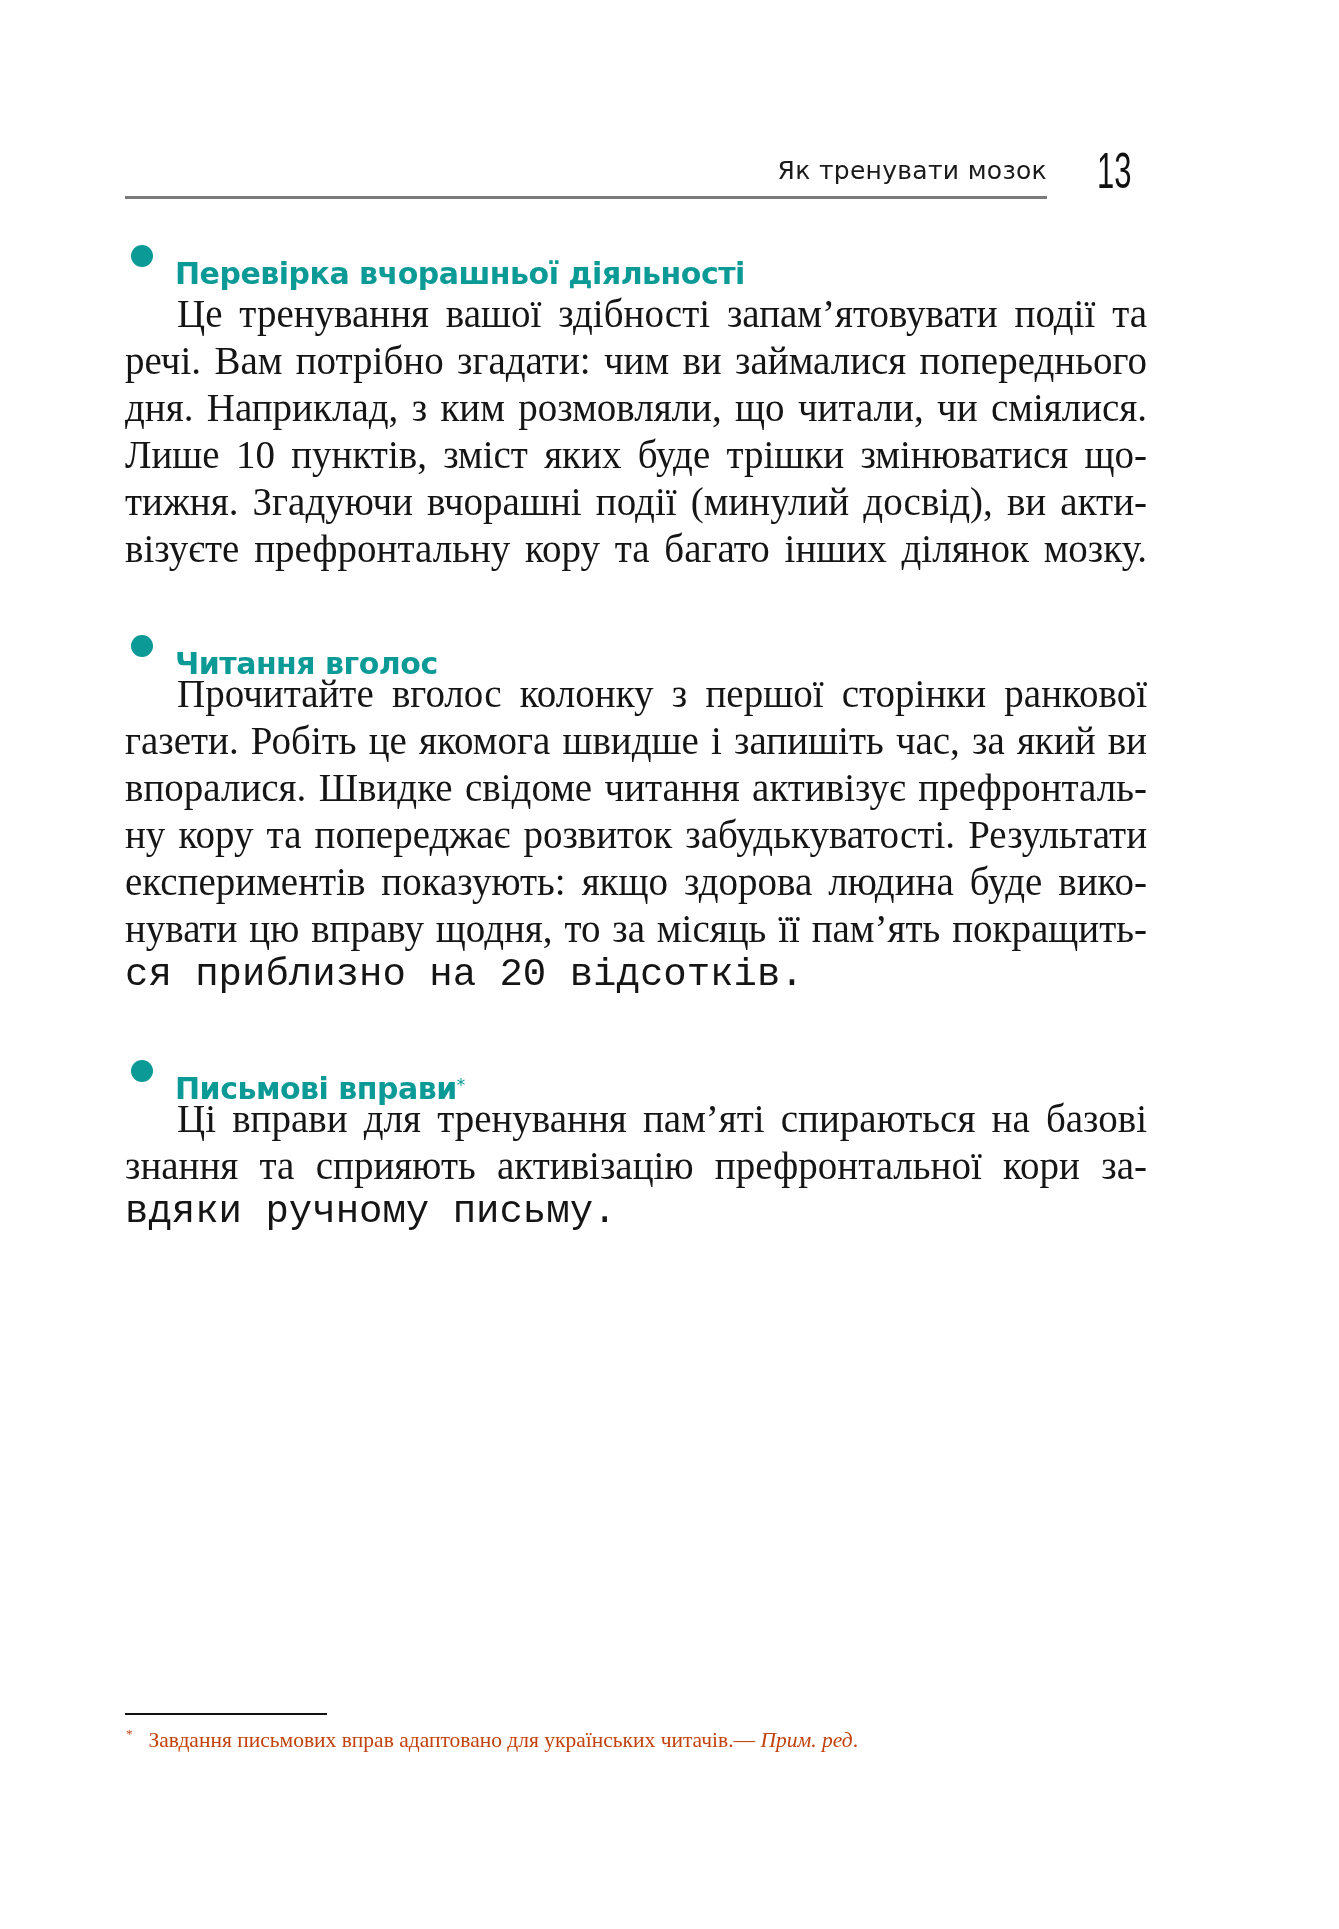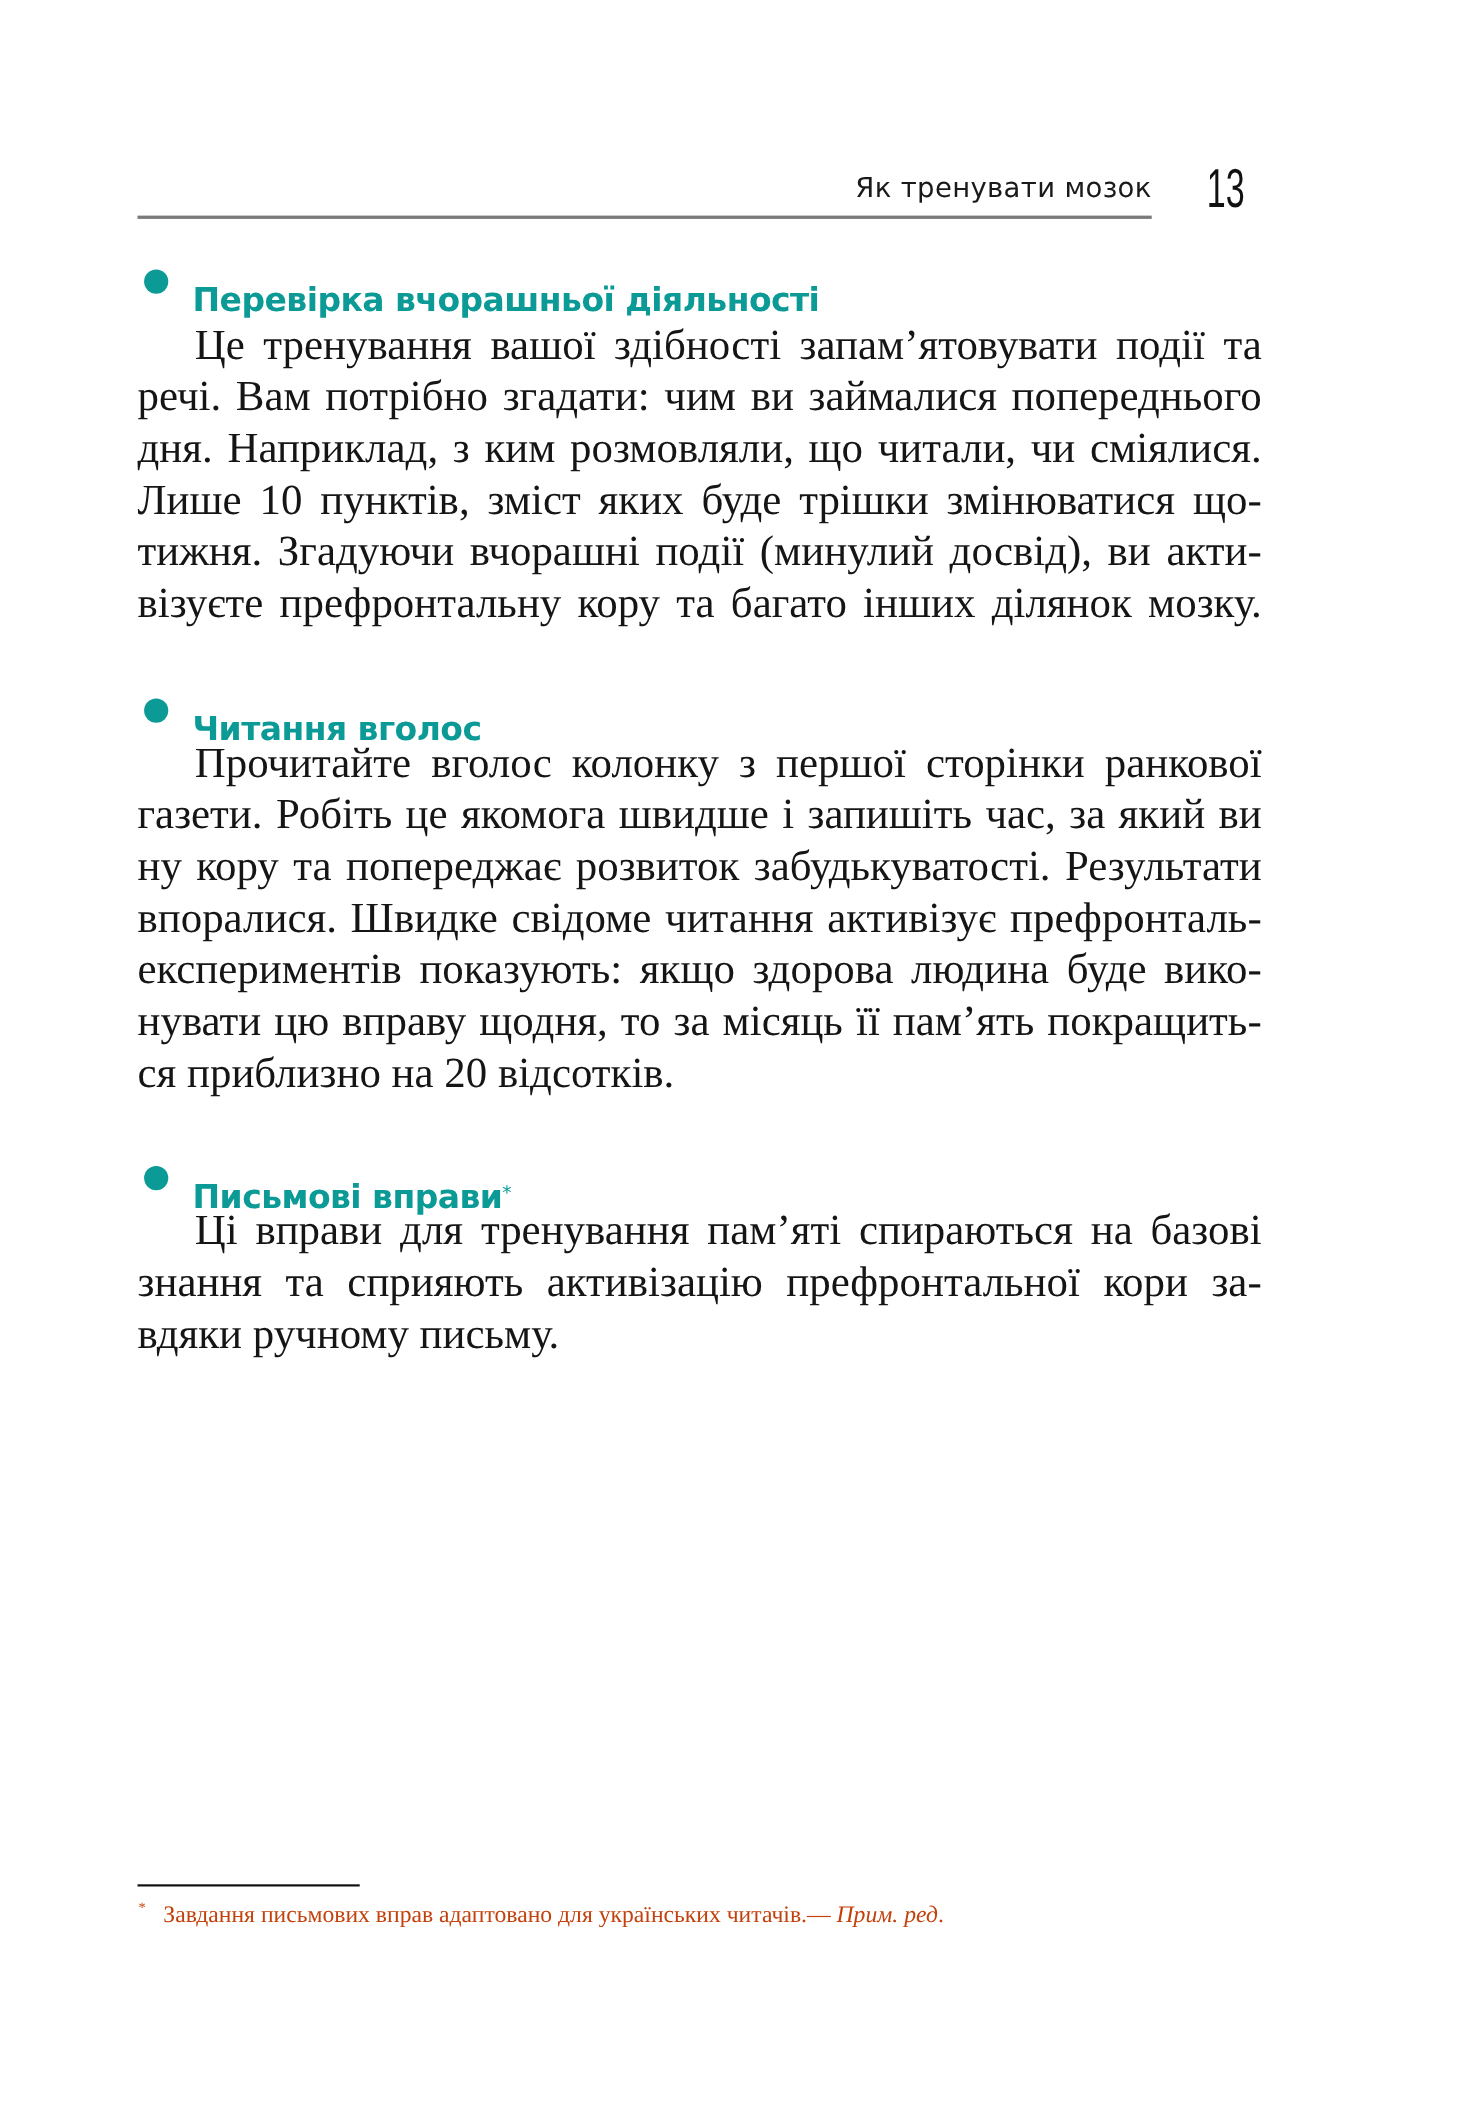--- a/index.html
+++ b/index.html
@@ -11,21 +11,21 @@
   .page-number { position: absolute; left: 1097px; top: 146px; font-family: "Liberation Sans", sans-serif; font-size: 50px; color: #111; transform: scaleX(0.62); transform-origin: left top; line-height: 1; }
 
   .section { position: absolute; left: 125px; width: 1022px; }
   .heading { position: relative; height: 48px; }
   .bullet { position: absolute; left: 6px; top: 13px; width: 22px; height: 22px; border-radius: 50%; background: #0b9a96; }
   .heading-text { position: absolute; left: 50px; top: 0; font-family: "DejaVu Sans", sans-serif; font-weight: bold; font-size: 30px; color: #0b9a96; letter-spacing: -0.5px; line-height: 48px; margin-top: 18px; }
   .heading-text sup { font-size: 17px; vertical-align: top; position: relative; top: -4px; font-weight: normal; }
 
   .body-text { font-family: "Liberation Serif", serif; font-size: 39px; color: #151515; }
   .line { display: block; height: 47px; line-height: 47px; text-align: justify; text-align-last: justify; white-space: nowrap; overflow: visible; }
-  .line.last { text-align-last: left; }
+  .line.last { text-align-last: left; font-family: Liberation Mono, monospace; }
   .line.indent { padding-left: 52px; }
 
   #s1 { top: 232px; }
   #s1 .body-text { margin-top: 10px; }
   #s2 { top: 622px; }
   #s3 { top: 1047px; }
 
   .fn-rule { position: absolute; left: 125px; top: 1713px; width: 202px; height: 2px; background: #111; }
   .footnote { position: absolute; left: 126px; top: 1728px; font-family: "Liberation Serif", serif; font-size: 21.5px; color: #c2410c; white-space: nowrap; }
   .fn-mark { font-size: 13px; vertical-align: top; position: relative; top: -2px; margin-right: 16px; }
@@ -57,22 +57,22 @@
   </div>
 
   <div class="section" id="s2">
     <div class="heading">
       <span class="bullet"></span>
       <span class="heading-text"><span>Читання вголос</span><sup></sup></span>
     </div>
     <div class="body-text">
       <div class="line indent">Прочитайте вголос колонку з першої сторінки ранкової</div>
       <div class="line">газети. Робіть це якомога швидше і запишіть час, за який ви</div>
+      <div class="line">впоралися. Швидке свідоме читання активізує префронталь-</div>
       <div class="line">ну кору та попереджає розвиток забудькуватості. Результати</div>
-      <div class="line">впоралися. Швидке свідоме читання активізує префронталь-</div>
       <div class="line">експериментів показують: якщо здорова людина буде вико-</div>
       <div class="line">нувати цю вправу щодня, то за місяць її пам’ять покращить-</div>
       <div class="line last">ся приблизно на 20 відсотків.</div>
     </div>
   </div>
 
   <div class="section" id="s3">
     <div class="heading">
       <span class="bullet"></span>
       <span class="heading-text"><span>Письмові вправи</span><sup>*</sup></span>

